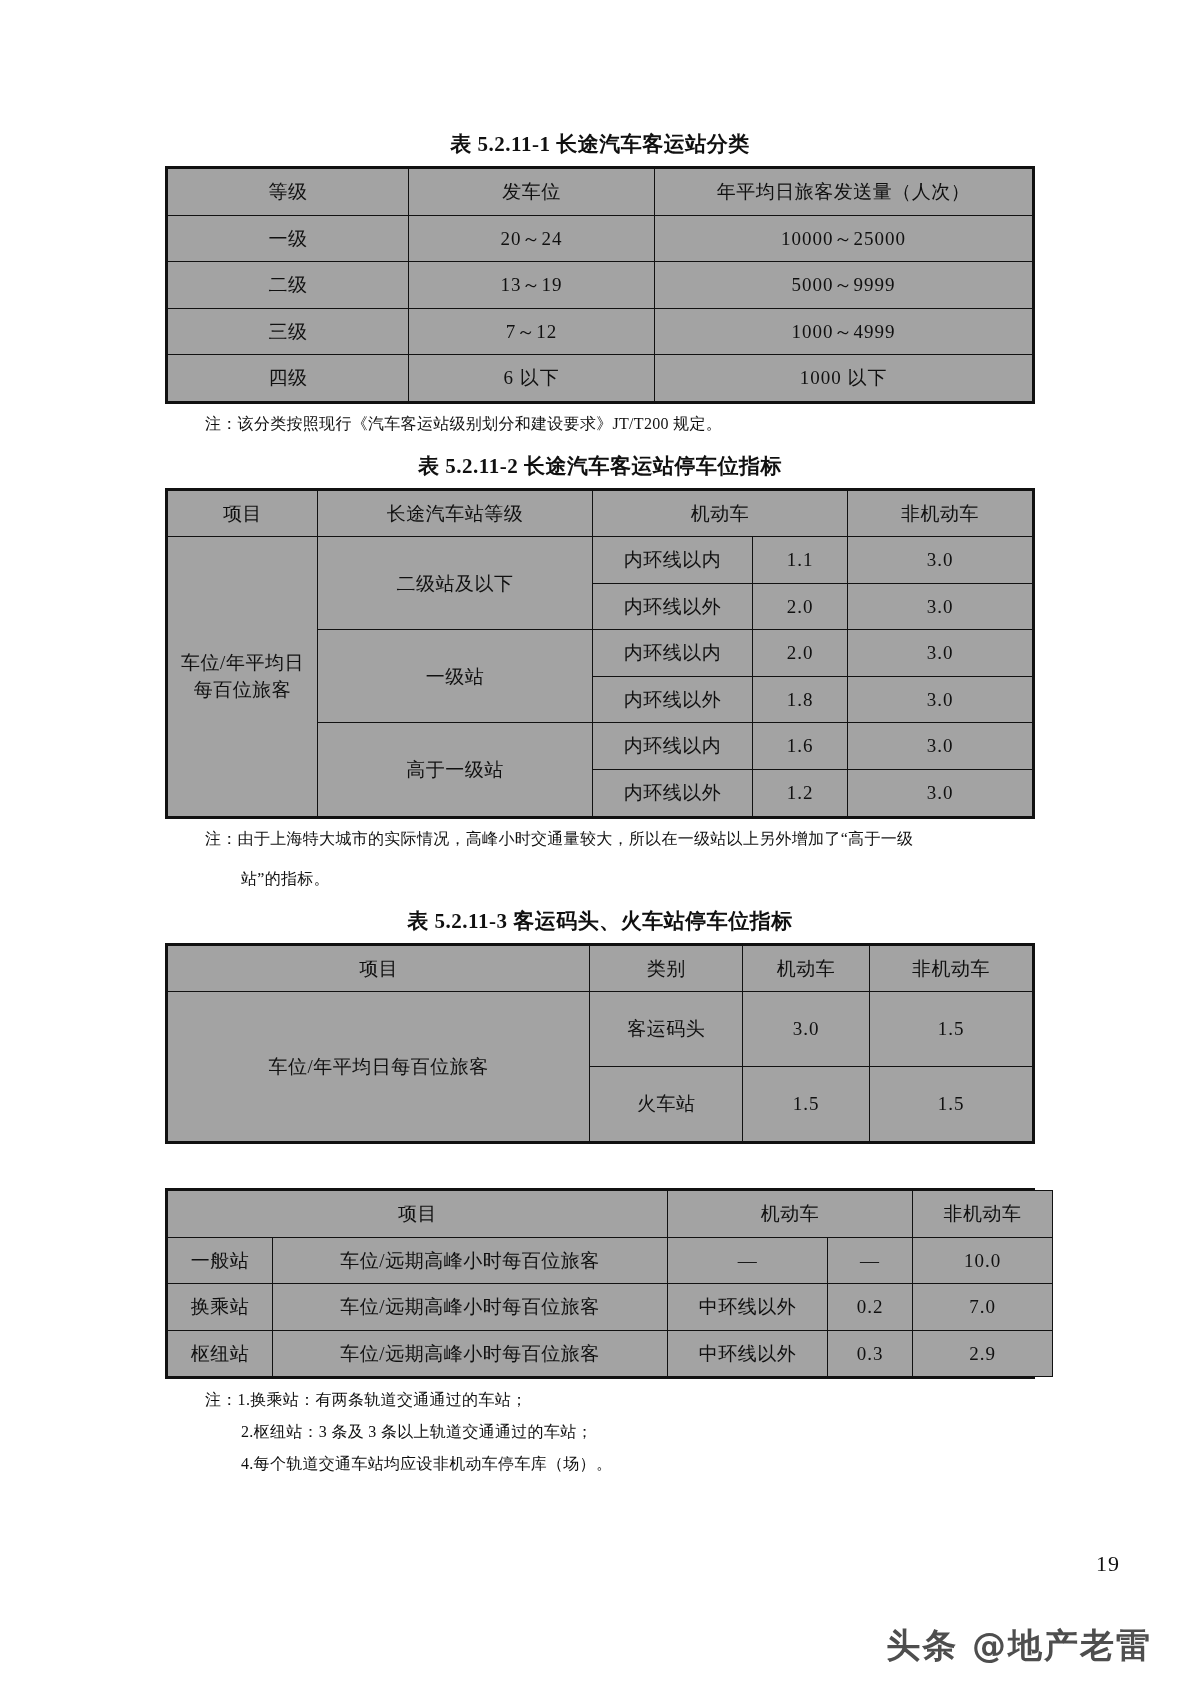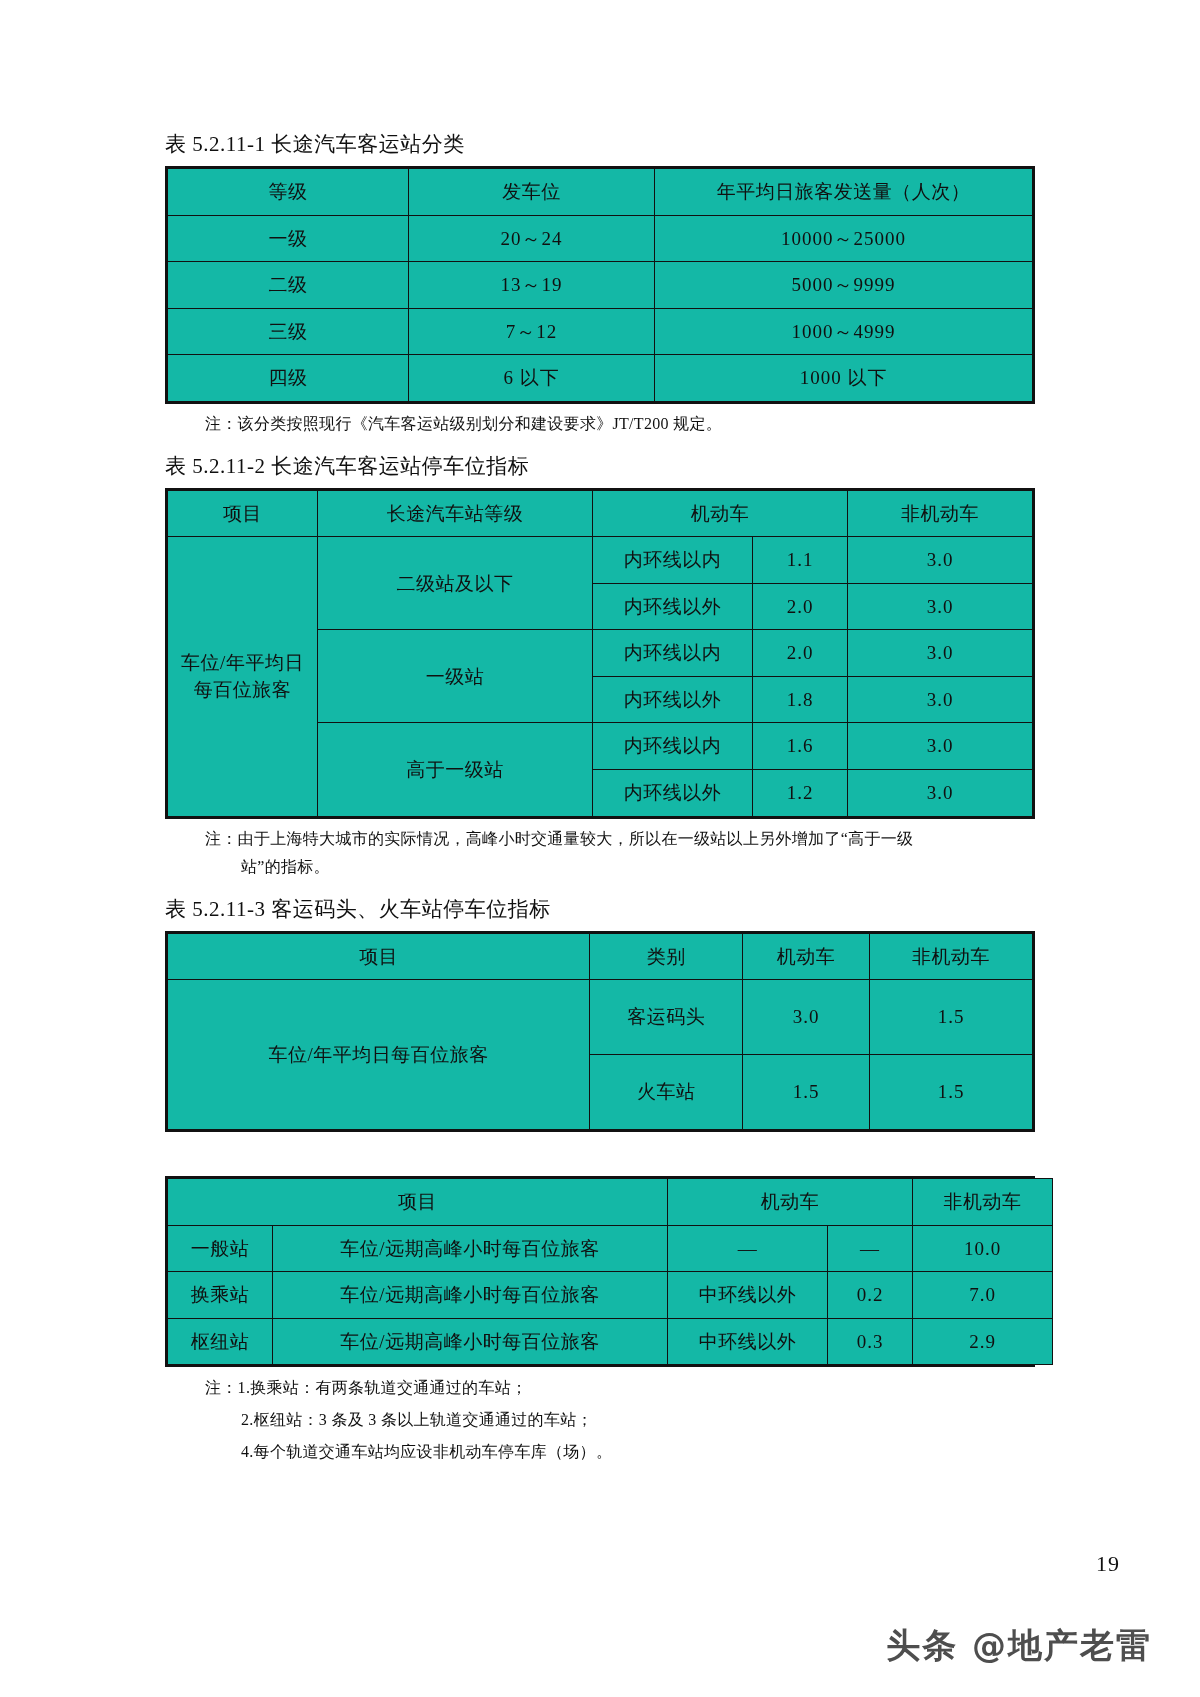--- a/index.html
+++ b/index.html
@@ -27,34 +27,34 @@
 
   .content {
     position: absolute;
     left: 165px;
     top: 130px;
     width: 870px;
   }
 
   
   .tbl-title {
-    text-align: left;
-    font-weight: normal;
+    text-align: center;
+    font-weight: bold;
     font-size: 21px;
     letter-spacing: 0.5px;
     margin: 0 0 8px 0;
     font-family: "Liberation Serif", "DejaVu Serif", serif;
   }
 
   
   table.doc {
     border-collapse: collapse;
     width: 100%;
     table-layout: fixed;
-    background: #14b8a6;
+    background: #a3a3a3;
   }
   table.doc td, table.doc th {
     border: 1.5px solid #111;
     text-align: center;
     vertical-align: middle;
     font-weight: normal;
     font-size: 19px;
     padding: 9px 4px;
     line-height: 1.45;
     letter-spacing: 0.5px;
@@ -250,21 +250,21 @@
           <tr>
             <td>内环线以外</td>
             <td class="num">1.2</td>
             <td class="num">3.0</td>
           </tr>
         </tbody>
       </table>
     </div>
     <div class="note">
       <span class="row">注：由于上海特大城市的实际情况，高峰小时交通量较大，所以在一级站以上另外增加了“高于一级</span>
-      <span style="display:block; padding-left:36px;">站”的指标。</span>
+      <span style="display:block; padding-left:36px;margin-top:12px;">站”的指标。</span>
     </div>
 
     <div class="gap-sm"></div>
 
     <div class="tbl-title">表 5.2.11-3 客运码头、火车站停车位指标</div>
     <div class="tblwrap">
       <table class="doc t3">
         <colgroup>
             <col class="c1">
             <col class="c2">

